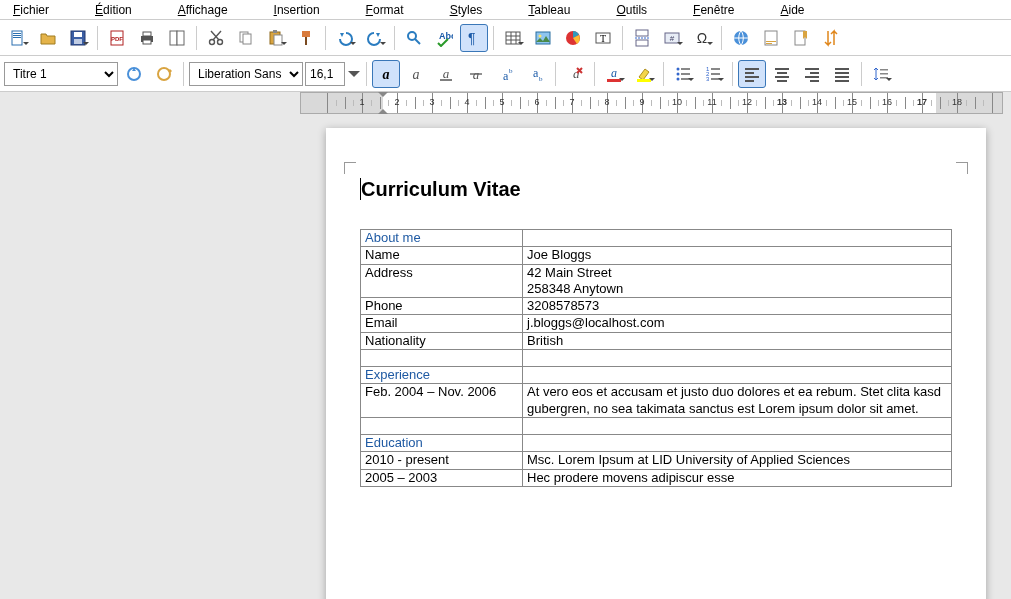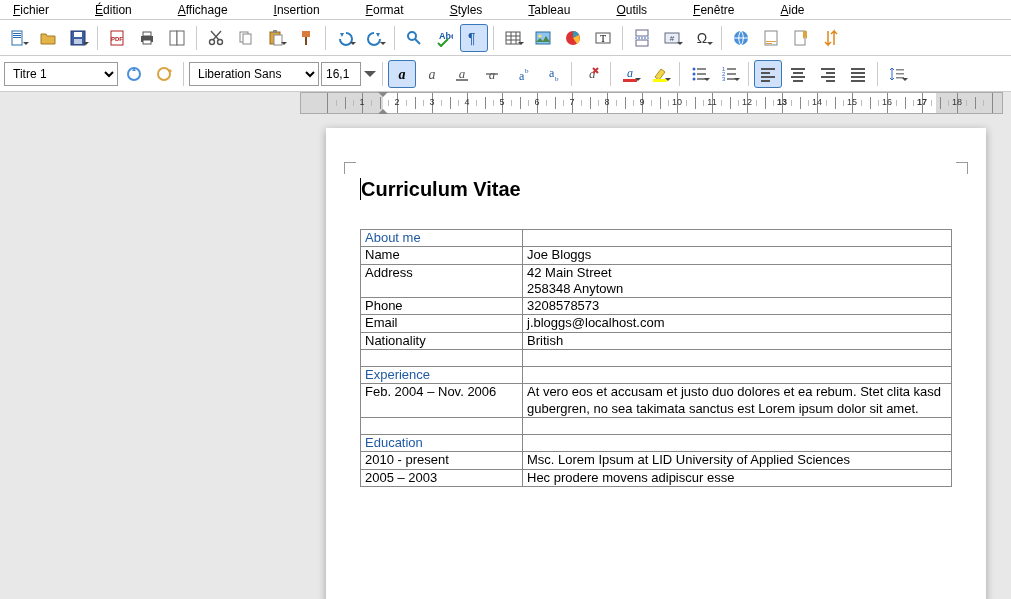--- a/index.html
+++ b/index.html
@@ -308,21 +308,21 @@
     </div>
   <div class="btn">
       <span class="ic">
         <svg viewBox="0 0 18 18">
           <circle cx="9" cy="9" r="6" fill="none" stroke="#d9a441" stroke-width="2"></circle>
           <path d="M15 4l-2 2 2 2 2-2z" fill="#d9a441"></path>
         </svg>
       </span>
     </div>
   <div class="sep"></div>
-  <select class="combo" style="width:130px">
+  <select class="combo" style="width:114px">
     <option>Liberation Sans</option>
   </select>
   <input class="combo" style="width: 40px;" value="16,1">
   <div class="btn" style="width:14px">
       <span class="ic">
         <svg viewBox="0 0 12 12">
           <path d="M2 4l4 4 4-4z" fill="#555"></path>
         </svg>
       </span>
     </div>

